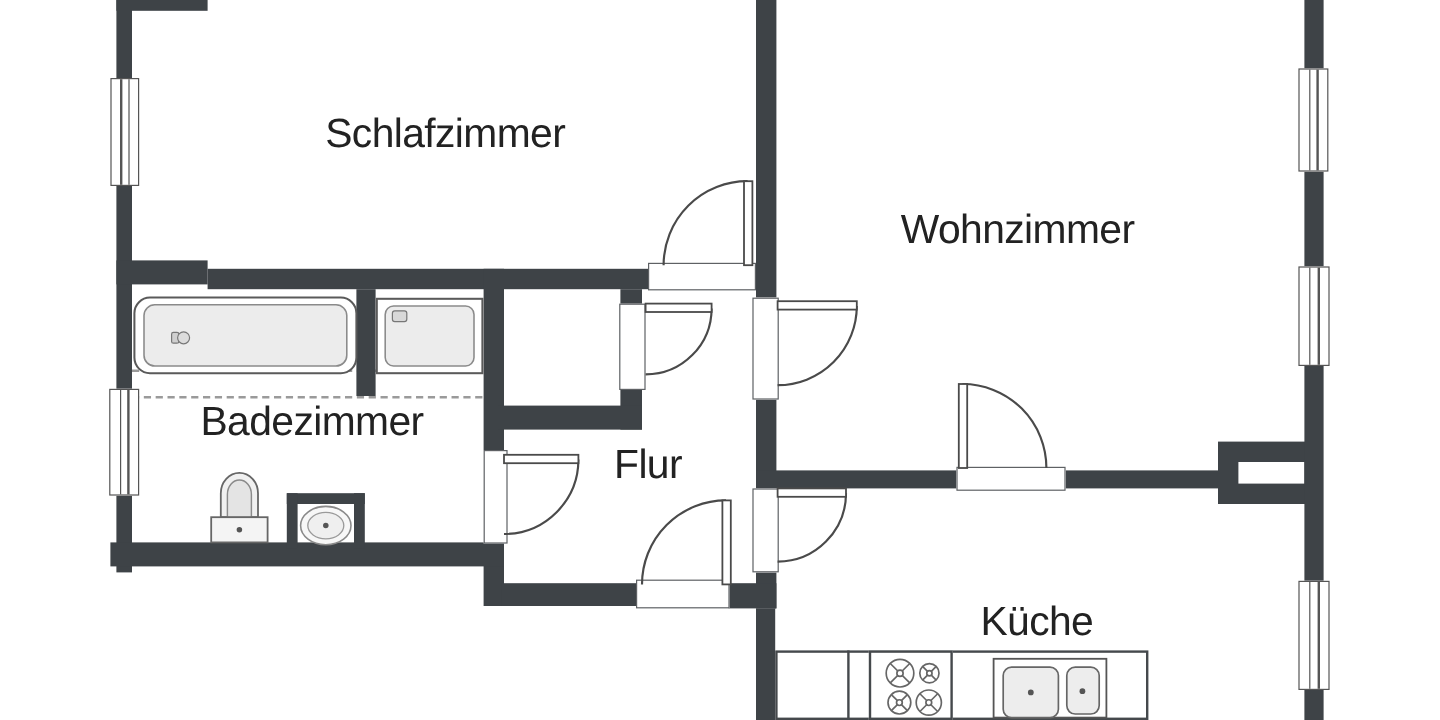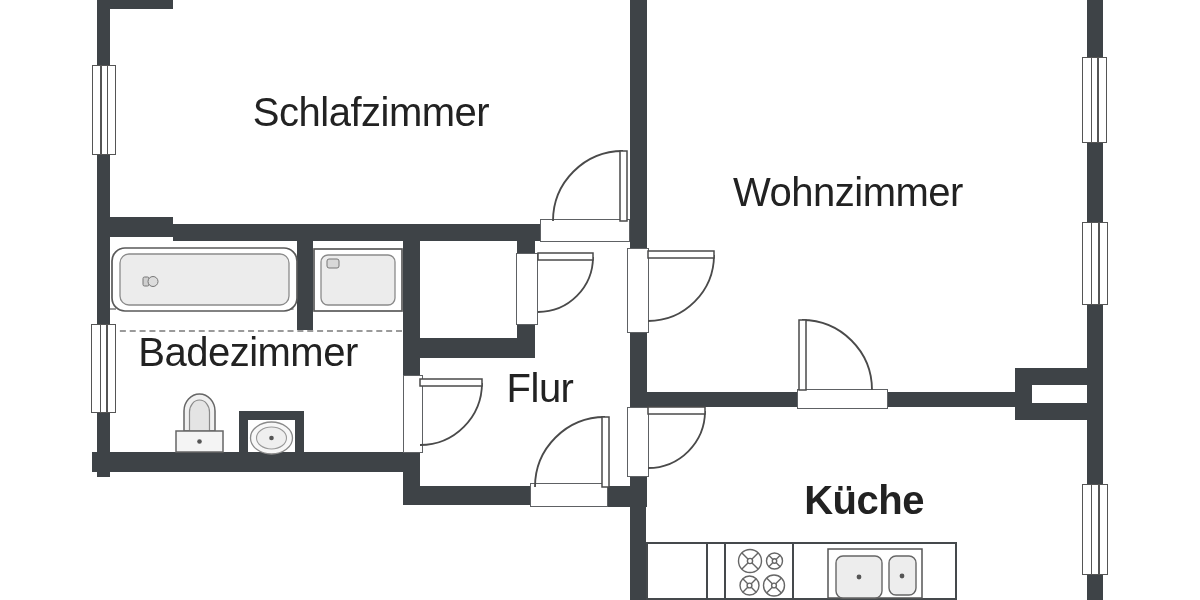--- a/index.html
+++ b/index.html
@@ -6,21 +6,21 @@
   .plan{position:relative;width:1200px;height:600px;background:#fff;overflow:hidden;
         font-family:"Liberation Sans", sans-serif;}
   .wall{position:absolute;background:#3e4347;}
   .window{position:absolute;background:#fff;border:1.5px solid #555;box-sizing:border-box;}
   .window .mull{position:absolute;top:0;bottom:0;width:1.5px;background:#555;}
   .frame{position:absolute;background:#fff;border:1.5px solid #5e6164;box-sizing:border-box;}
   .whitebox{position:absolute;background:#fff;}
   .dashstrip{position:absolute;border-top:2.5px dashed #9a9a9a;border-bottom:2.5px dashed #9a9a9a;box-sizing:border-box;}
   .counter{position:absolute;background:#fff;border:2px solid #45494c;box-sizing:border-box;}
   .cline{position:absolute;background:#45494c;}
-  .label{position:absolute;transform:translate(-50%,-50%);font-size:40px;letter-spacing:-0.5px;
+  .label{position:absolute;transform:translate(-50%,-50%);font-size:34px;letter-spacing:-0.5px;
          color:#222;white-space:nowrap;}
   svg.overlay{position:absolute;left:0;top:0;pointer-events:none;}
 </style>
 </head>
 <body>
 
 <div class="plan">
 
   <div class="dashstrip" style="left:110px;top:308px;width:292px;height:24px;"></div>
 
@@ -155,17 +155,17 @@
       <rect x="828" y="549" width="94" height="49" fill="#fff" stroke="#555" stroke-width="1.5"></rect>
       <rect x="836" y="556" width="46" height="42" rx="7" fill="#ededed" stroke="#666" stroke-width="1.4"></rect>
       <rect x="889" y="556" width="27" height="39" rx="7" fill="#ededed" stroke="#666" stroke-width="1.4"></rect>
       <circle cx="859" cy="577" r="2.4" fill="#555"></circle>
       <circle cx="902" cy="576" r="2.4" fill="#555"></circle>
     </g>
   </svg>
 
   <div class="label" style="left:371px;top:112px;">Schlafzimmer</div>
   <div class="label" style="left:848px;top:192px;">Wohnzimmer</div>
-  <div class="label" style="left:248px;top:352px;">Badezimmer</div>
+  <div class="label" style="left:260px;top:352px;">Badezimmer</div>
   <div class="label" style="left:540px;top:388px;">Flur</div>
-  <div class="label" style="left:864px;top:500px;font-weight:bold;">Küche</div>
+  <div class="label" style="left:864px;top:519px;">Küche</div>
 
 </div>
 
 </body></html>

